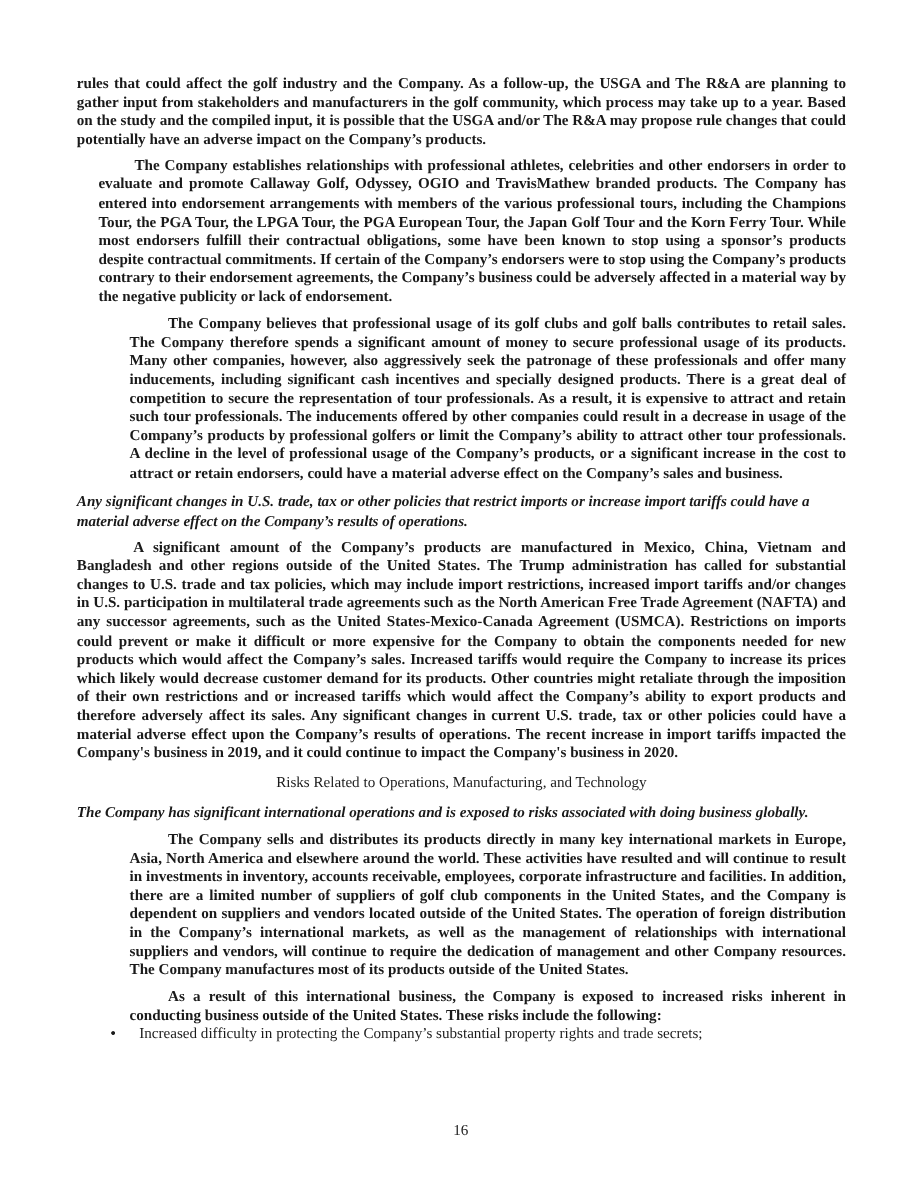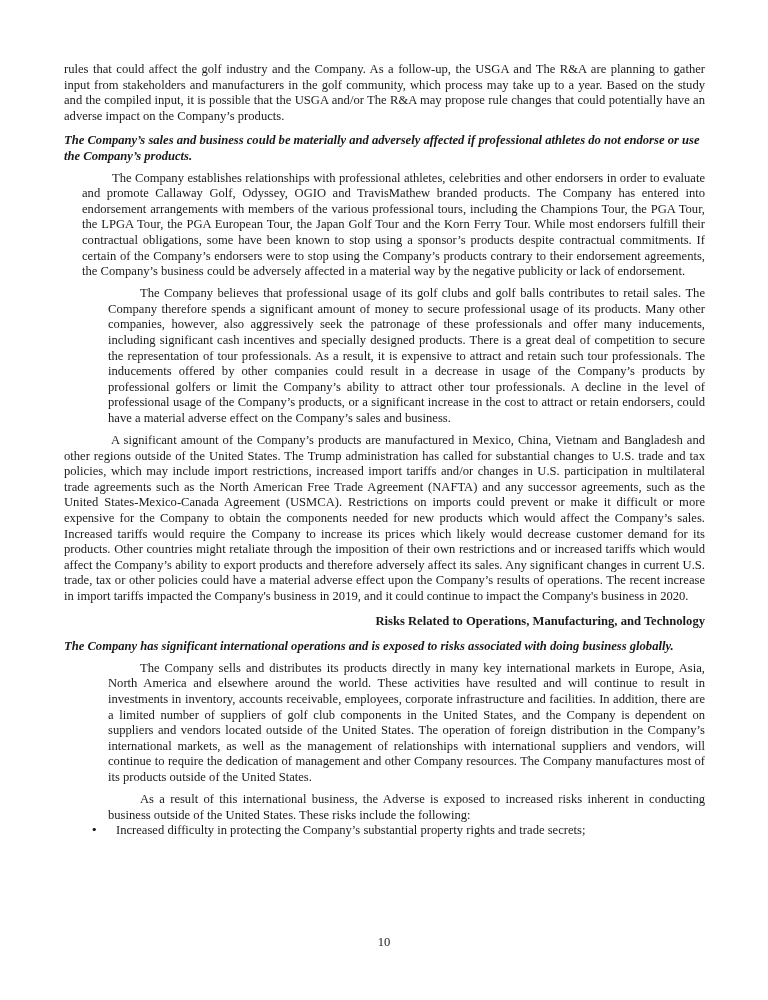--- a/index.html
+++ b/index.html
@@ -4,61 +4,61 @@
 <style>
   html, body { margin: 0; padding: 0; background: #ffffff; }
   body {
     width: 768px; height: 1000px; position: relative; overflow: hidden;
     font-family: "Liberation Serif", serif; color: #1a1a1a;
   }
   .page {
     position: absolute; left: 64px; top: 62px; width: 641px;
     font-size: 12.6px; line-height: 15.6px;
   }
-  p { margin: 0; text-align: justify; }
+  p { margin: 0; text-align: justify; font-weight: bold; }
   .para { margin-bottom: 6.5px; }
   .indent1 { text-indent: 32px; margin-left: 44px; }
   .indent1b { text-indent: 30px; margin-left: 18px; }
   .indent2 { text-indent: 47px; }
   .heading-italic {
     font-weight: bold; font-style: italic; margin: 9px 0 6px 0; text-align: left;
   }
   .section-title {
-    font-weight: bold; text-align: right; margin: 9px 0 10px 0;
+    font-weight: normal; text-align: center; margin: 9px 0 10px 0;
   }
   ul.bullets { list-style: none; margin: 0; padding: 0; }
   ul.bullets li { position: relative; padding-left: 52px; text-align: left; }
   ul.bullets li .bullet { position: absolute; left: 28px; top: 0; }
   .page-number {
     position: absolute; top: 935px; left: 0; width: 768px; text-align: center;
     font-size: 12.6px;
   }
 </style>
 </head>
 <body>
 
 <div class="page">
   <p class="para">rules that could affect the golf industry and the Company. As a follow-up, the USGA and The R&amp;A are planning to gather input from stakeholders and manufacturers in the golf community, which process may take up to a year.  Based on the study and the compiled input, it is possible that the USGA and/or The R&amp;A may propose rule changes that could potentially have an adverse impact on the Company’s products.</p>
 
-  <p class="heading-italic">The Company’s sales and business could be materially and adversely affected if professional athletes do not endorse or use the Company’s products.</p>
   <p class="para indent1b">The Company establishes relationships with professional athletes, celebrities and other endorsers in order to evaluate and promote Callaway Golf, Odyssey, OGIO and TravisMathew branded products. The Company has entered into endorsement arrangements with members of the various professional tours, including the Champions Tour, the PGA Tour, the LPGA Tour, the PGA European Tour, the Japan Golf Tour and the Korn Ferry Tour. While most endorsers fulfill their contractual obligations, some have been known to stop using a sponsor’s products despite contractual commitments. If certain of the Company’s endorsers were to stop using the Company’s products contrary to their endorsement agreements, the Company’s business could be adversely affected in a material way by the negative publicity or lack of endorsement.</p>
   <p class="para indent1">The Company believes that professional usage of its golf clubs and golf balls contributes to retail sales. The Company therefore spends a significant amount of money to secure professional usage of its products. Many other companies, however, also aggressively seek the patronage of these professionals and offer many inducements, including significant cash incentives and specially designed products. There is a great deal of competition to secure the representation of tour professionals. As a result, it is expensive to attract and retain such tour professionals. The inducements offered by other companies could result in a decrease in usage of the Company’s products by professional golfers or limit the Company’s ability to attract other tour professionals. A decline in the level of professional usage of the Company’s products, or a significant increase in the cost to attract or retain endorsers, could have a material adverse effect on the Company’s sales and business.</p>
 
+  <p class="heading-italic">Any significant changes in U.S. trade, tax or other policies that restrict imports or increase import tariffs could have a material adverse effect on the Company’s results of operations.</p>
   <p class="para indent2">A significant amount of the Company’s products are manufactured in Mexico, China, Vietnam and Bangladesh and other regions outside of the United States.  The Trump administration has called for substantial changes to U.S. trade and tax policies, which may include import restrictions, increased import tariffs and/or changes in U.S. participation in multilateral trade agreements such as the North American Free Trade Agreement (NAFTA) and any successor agreements, such as the United States-Mexico-Canada Agreement (USMCA). Restrictions on imports could prevent or make it difficult or more expensive for the Company to obtain the components needed for new products which would affect the Company’s sales. Increased tariffs would require the Company to increase its prices which likely would decrease customer demand for its products.  Other countries might retaliate through the imposition of their own restrictions and or increased tariffs which would affect the Company’s ability to export products and therefore adversely affect its sales. Any significant changes in current U.S. trade, tax or other policies could have a material adverse effect upon the Company’s results of operations. The recent increase in import tariffs impacted the Company's business in 2019, and it could continue to impact the Company's business in 2020.</p>
 
   <p class="section-title">Risks Related to Operations, Manufacturing, and Technology</p>
 
   <p class="heading-italic" style="margin-top:6px;">The Company has significant international operations and is exposed to risks associated with doing business globally.</p>
   <p class="para indent1">The Company sells and distributes its products directly in many key international markets in Europe, Asia, North America and elsewhere around the world. These activities have resulted and will continue to result in investments in inventory, accounts receivable, employees, corporate infrastructure and facilities. In addition, there are a limited number of suppliers of golf club components in the United States, and the Company is dependent on suppliers and vendors located outside of the United States. The operation of foreign distribution in the Company’s international markets, as well as the management of relationships with international suppliers and vendors, will continue to require the dedication of management and other Company resources. The Company manufactures most of its products outside of the United States.</p>
-  <p class="indent1">As a result of this international business, the Adverse is exposed to increased risks inherent in conducting business outside of the United States. These risks include the following:</p>
+  <p class="indent1">As a result of this international business, the Company is exposed to increased risks inherent in conducting business outside of the United States. These risks include the following:</p>
 
   <ul class="bullets">
     <li>
       <span class="bullet">•</span>
     </li>
     <li>
       <span class="bullet">•</span>
       <span>Increased difficulty in protecting the Company’s substantial property rights and trade secrets;</span>
     </li>
   </ul>
 </div>
 
-<div class="page-number">10</div>
+<div class="page-number">16</div>
 
 </body></html>

